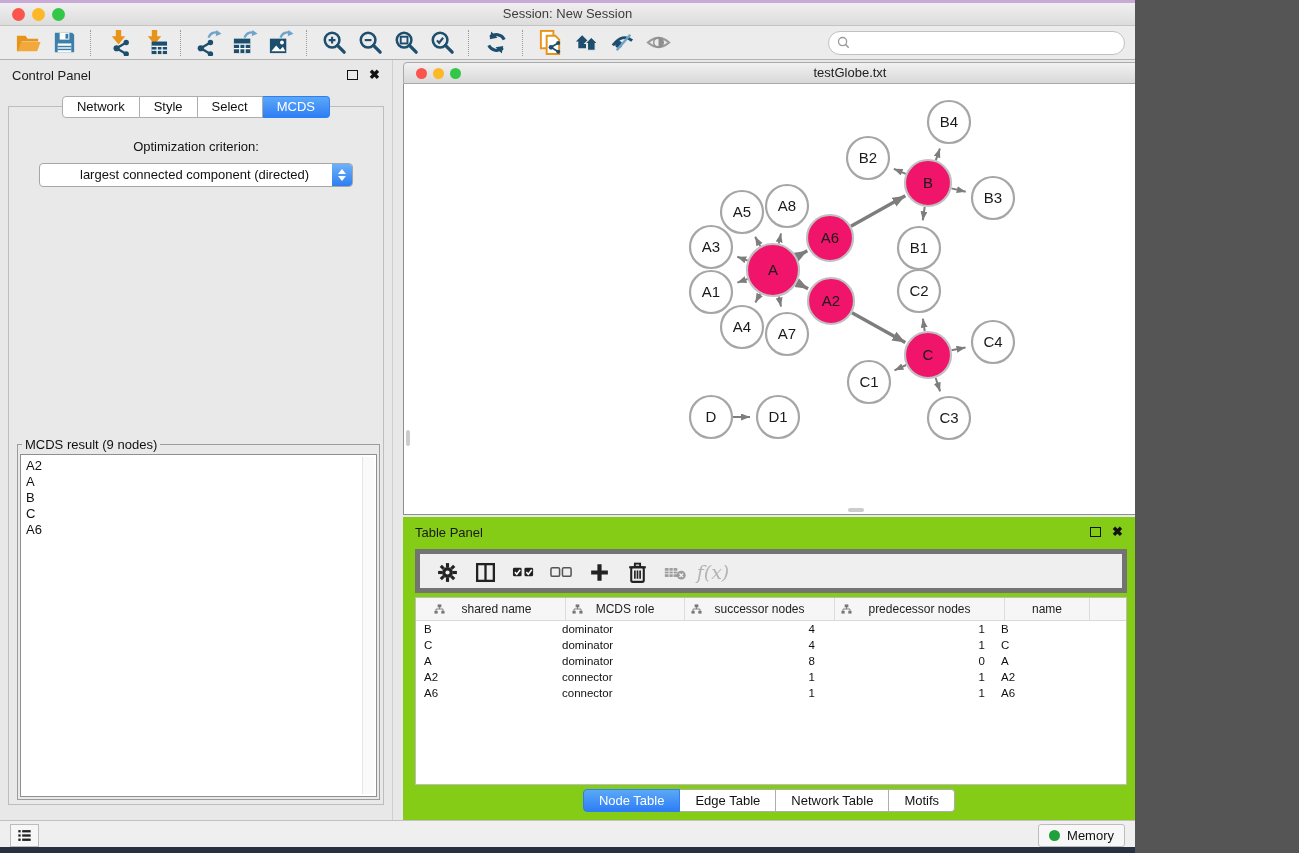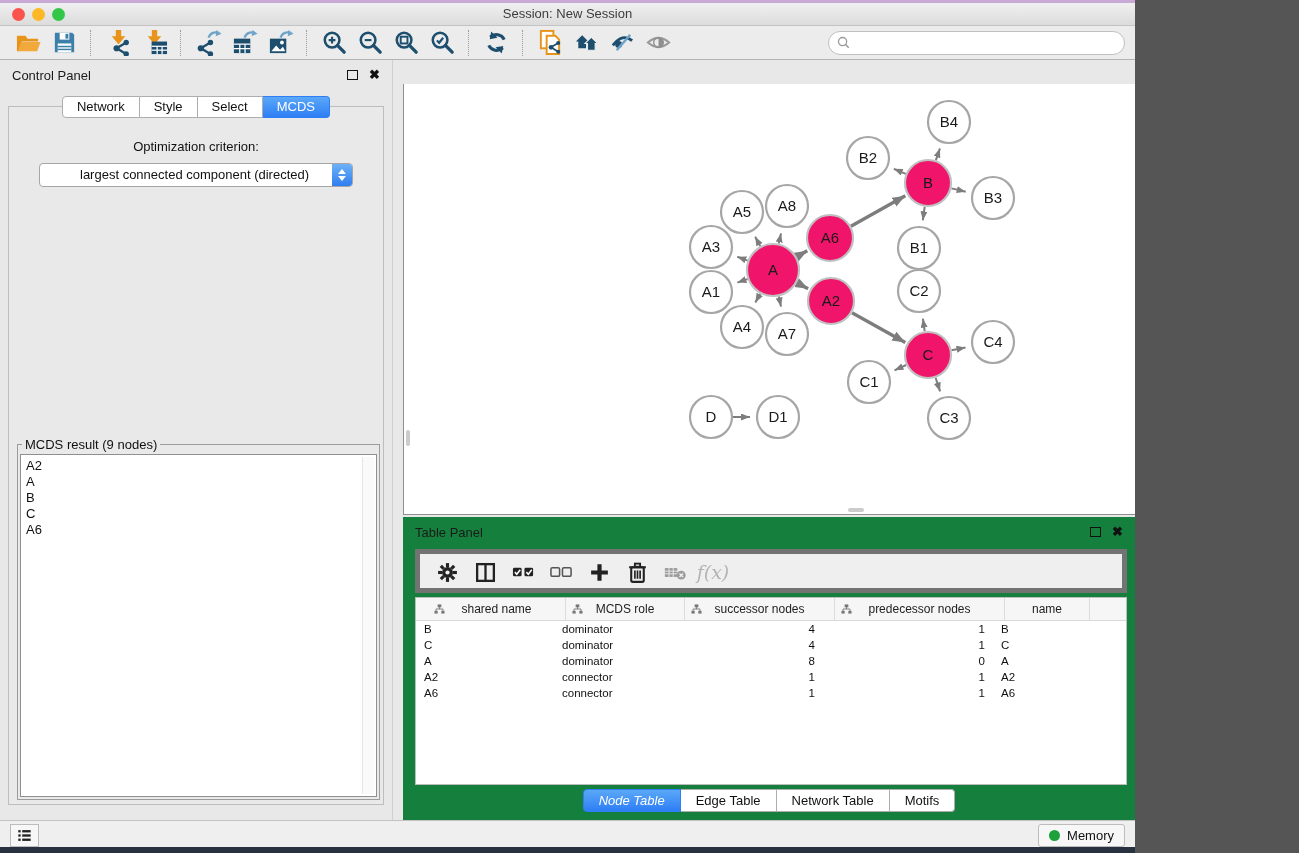--- a/index.html
+++ b/index.html
@@ -71,40 +71,40 @@
   .nw-light{width:11px;height:11px;border-radius:50%;}
   .nw-body{position:absolute;top:22px;left:0;right:0;bottom:0;background:#fff;
     border:1px solid #8f8f8f;border-top:none;box-sizing:border-box;}
   .nw-body svg.graph{position:absolute;left:0;top:0;}
   .corner-tri{position:absolute;top:0;right:0;width:0;height:0;
     border-top:9px solid #3f99f8;border-left:9px solid transparent;}
   .resize-grip{position:absolute;right:1px;bottom:1px;}
   .hstub{position:absolute;left:444px;bottom:2px;width:16px;height:4px;background:#ccc;border-radius:2px;}
   .vstub{position:absolute;left:2px;top:346px;width:4px;height:16px;background:#ccc;border-radius:2px;}
   
-  .table-panel{position:absolute;left:403px;top:517px;right:0;height:303px;background:#15803d;}
+  .table-panel{position:absolute;left:403px;top:517px;right:0;height:303px;background:#84cc16;}
   .tp-toolbar{position:absolute;left:12px;right:8px;top:32px;height:44px;background:#efefef;
     border:5px solid #737373;display:flex;align-items:flex-start;padding-left:8px;box-sizing:border-box;}
   .tpb{width:38px;height:36px;display:flex;align-items:center;justify-content:center;}
   .tpb svg{width:23px;height:23px;}
   .fx{font-family:"DejaVu Serif",serif;font-style:italic;font-size:19px;color:#b3b3b3;}
   .tp-table{position:absolute;left:12px;right:8px;top:80px;bottom:35px;background:#fff;
     border:1px solid #bdbdbd;overflow:hidden;box-sizing:border-box;}
   .tp-headrow{display:flex;height:22px;background:#f6f6f6;border-bottom:1px solid #d9d9d9;
     font-size:12px;color:#222;padding-left:12px;}
   .th{position:relative;display:flex;align-items:center;justify-content:center;gap:4px;
     border-right:1px solid #dcdcdc;box-sizing:border-box;flex-shrink:0;}
   .th .colic{position:absolute;left:6px;top:5px;}
   .tp-row{display:flex;height:16px;font-size:11.5px;color:#111;}
   .td{box-sizing:border-box;line-height:16px;padding:0 8px;white-space:nowrap;overflow:hidden;flex-shrink:0;}
   .td.num{text-align:right;}
   .tp-tabs{position:absolute;left:0;right:0;bottom:8px;display:flex;justify-content:center;}
   .tab2{height:21px;line-height:21px;padding:0 15px;font-size:13px;background:#fff;
     border:1px solid #adadad;border-left:none;color:#111;}
-  .tab2:first-child{border-left:1px solid #adadad;border-radius:4px 0 0 4px;font-style:italic;}
+  .tab2:first-child{border-left:1px solid #adadad;border-radius:4px 0 0 4px;}
   .tab2:last-child{border-radius:0 4px 4px 0;}
   .tab2.sel{background:linear-gradient(#5ba8f8,#2e7ef5);color:#fff;border-color:#2e7ef5;}
   
   .statusbar{position:absolute;left:0;right:0;top:820px;height:27px;background:#efefef;
     border-top:1px solid #c2c2c2;}
   .list-btn{position:absolute;left:10px;top:3px;width:27px;height:21px;background:#f7f7f7;
     border:1px solid #bcbcbc;display:flex;align-items:center;justify-content:center;}
   .list-btn svg{width:17px;height:17px;}
   .memory-btn{position:absolute;right:10px;top:3px;height:21px;padding:0 10px;display:flex;
     align-items:center;gap:7px;background:#f7f7f7;border:1px solid #bcbcbc;border-radius:3px;
@@ -320,20 +320,28 @@
             <div class="result-item">A</div>
             <div class="result-item">B</div>
             <div class="result-item">C</div>
             <div class="result-item">A6</div>
           </div>
       </fieldset>
     </div>
   </div>
 
   <div class="network-window">
+    <div class="nw-titlebar">
+      <div class="nw-lights">
+        <span class="nw-light l-red"></span>
+        <span class="nw-light l-yellow"></span>
+        <span class="nw-light l-green"></span>
+      </div>
+      <div class="nw-title">testGlobe.txt</div>
+    </div>
     <div class="nw-body">
       <svg class="graph" id="graph-svg" width="892" height="430" viewBox="0 0 892 430">
           <defs>
  <marker id="arr-s" markerUnits="userSpaceOnUse" markerWidth="11" markerHeight="9" refX="9" refY="3.5" orient="auto">
               <path d="M0 0 L9 3.5 L0 7 Z" fill="#7d7d7d"></path>
             </marker>
  <marker id="arr-l" markerUnits="userSpaceOnUse" markerWidth="15" markerHeight="12" refX="13" refY="5" orient="auto">
               <path d="M0 0 L13 5 L0 10 Z" fill="#7d7d7d"></path>
             </marker>
 </defs>

